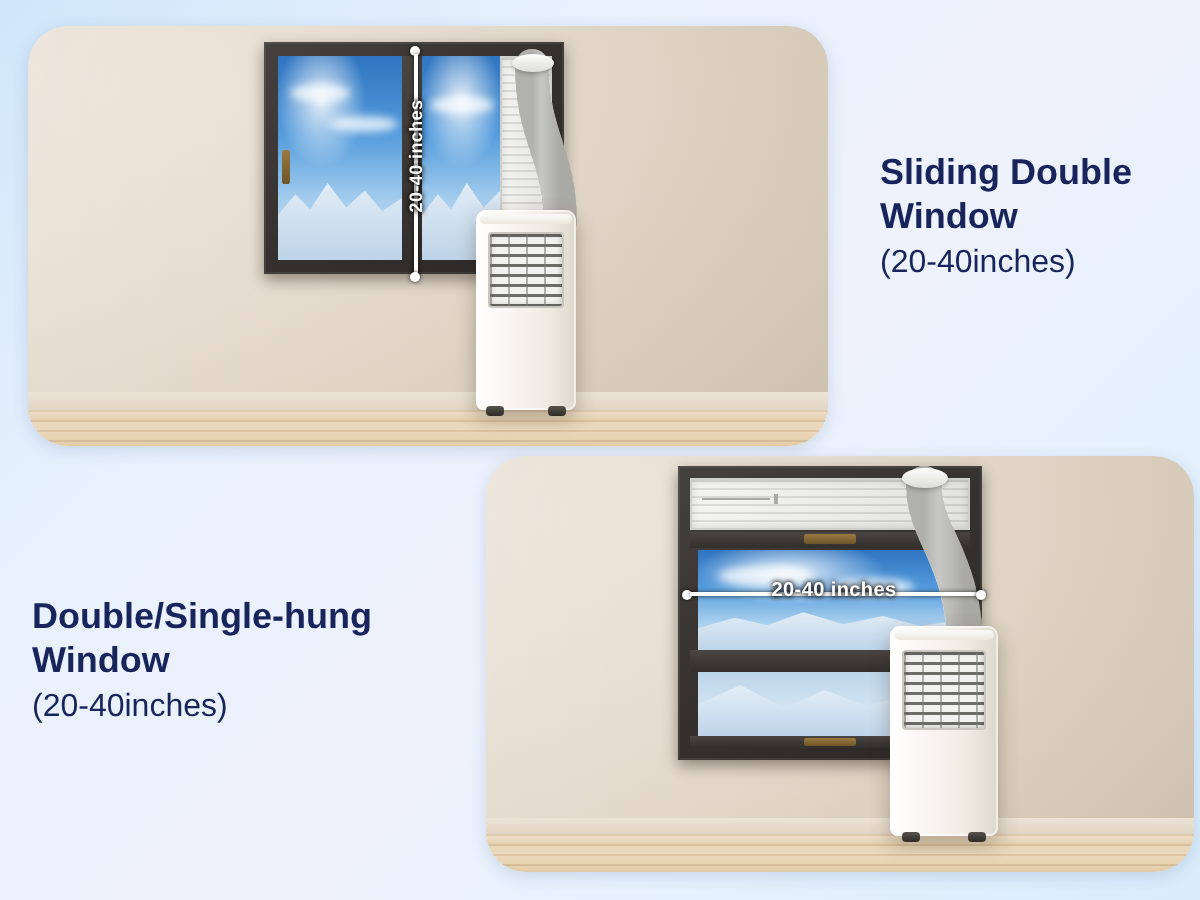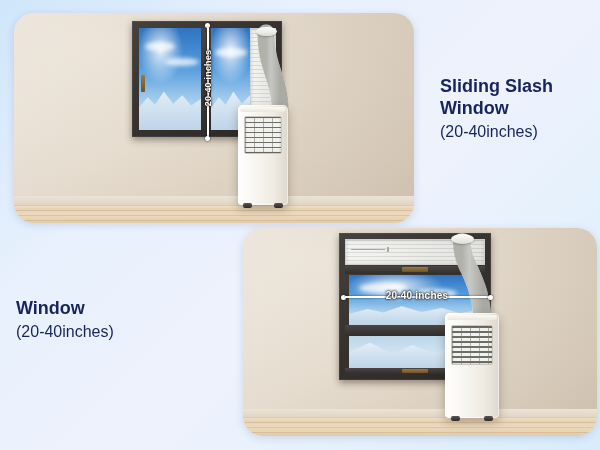--- a/index.html
+++ b/index.html
@@ -193,21 +193,21 @@
 
     <div class="dim" style="left:186px; top:10px; width:16px; height:118px;">
       <div class="dot" style="left:5px; top:0;"></div>
       <div class="dim-line" style="left:7px; top:4px; width:2px; height:112px;"></div>
       <div class="dot" style="left:5px; bottom:0;"></div>
       <div class="dim-label vert" style="left:-23px; top:50px; width:62px; text-align:center;">20-40 inches</div>
     </div>
   </div>
 
   <div class="caption" style="left:440px; top:76px; width:156px;">
-    <span class="big">Sliding Slash</span>
+    <span class="big">Sliding Double</span>
     <span class="big">Window</span>
     <span class="sub">(20-40inches)</span>
   </div>
 
   <div class="panel" style="left:243px; top:228px; width:354px; height:208px;">
 
     <div class="wall" style="height:183px;"></div>
     <div class="baseboard" style="top:181px; height:10px;"></div>
     <div class="floor" style="height:19px;"></div>
 
@@ -262,17 +262,18 @@
 
     <div class="dim" style="left:98px; top:62px; width:152px; height:14px;">
       <div class="dot" style="left:0; top:5px;"></div>
       <div class="dim-line" style="left:4px; top:6px; width:144px; height:2px;"></div>
       <div class="dot" style="right:0; top:5px;"></div>
       <div class="dim-label" style="left:0; top:0; width:152px; text-align:center; font-size:10px;">20-40 inches</div>
     </div>
   </div>
 
   <div class="caption" style="left:16px; top:298px; width:225px;">
+    <span class="big">Double/Single-hung</span>
     <span class="big">Window</span>
     <span class="sub">(20-40inches)</span>
   </div>
 
 </div>
 
 </body></html>

